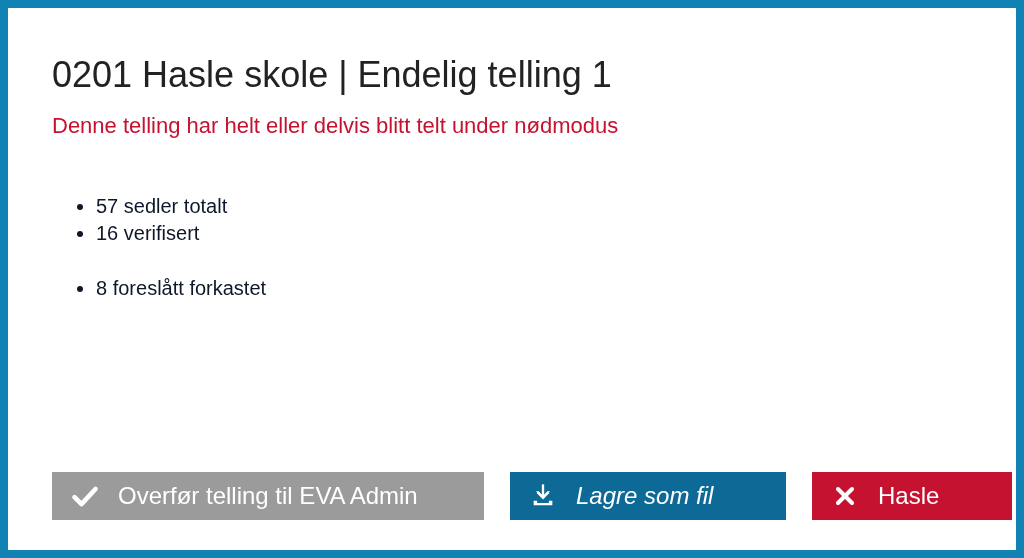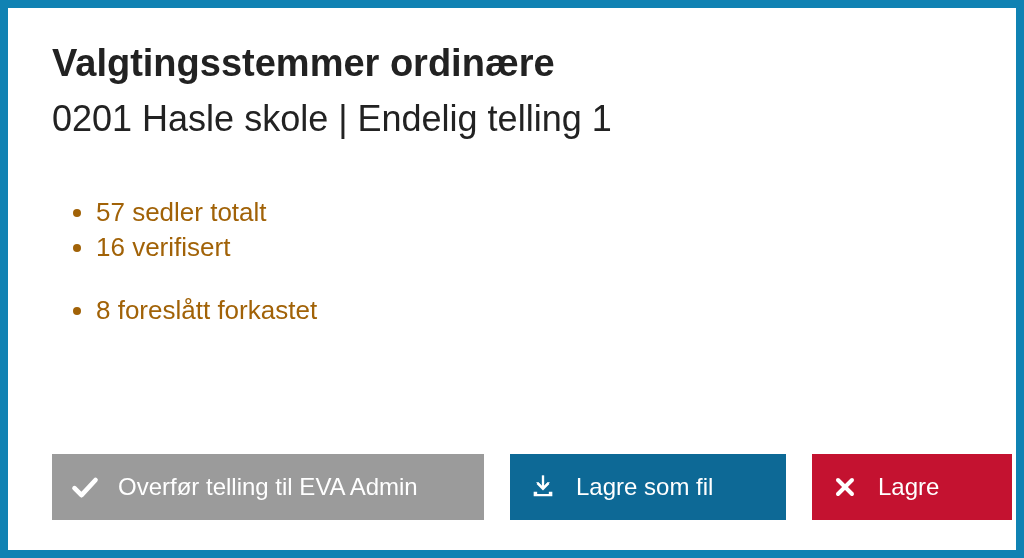--- a/index.html
+++ b/index.html
@@ -36,22 +36,22 @@
       margin-top: 10px;
     }
     .warning {
       font-size: 22px;
       color: #c41230;
       margin-top: 16px;
     }
     .stats {
       margin-top: 54px;
       margin-left: 24px;
-      font-size: 26px;
-      color: #a16207;
+      font-size: 20px;
+      color: #0f172a;
     }
     .stats ul {
       list-style: disc;
       padding-left: 20px;
     }
     .stats li {
       line-height: 1.35;
     }
     .stats .gap {
       height: 28px;
@@ -59,21 +59,21 @@
     }
     .actions {
       margin-top: auto;
       display: flex;
       gap: 26px;
       align-items: stretch;
     }
     .btn {
       display: flex;
       align-items: center;
-      height: 66px;
+      height: 48px;
       color: #fff;
       font-size: 24px;
       font-weight: 400;
       padding: 0 28px 0 18px;
       cursor: pointer;
       border: none;
     }
     .btn .icon {
       width: 30px;
       height: 30px;
@@ -84,38 +84,39 @@
     }
     .btn-transfer {
       background: #9b9b9b;
       flex: 0 0 auto;
       min-width: 432px;
     }
     .btn-save {
       background: #0d6996;
       flex: 0 0 auto;
       min-width: 276px;
+      font-style: italic;
     }
     .btn-cancel {
       background: #c41230;
       flex: 0 0 auto;
       min-width: 200px;
     }
     svg {
       display: block;
     }
   </style>
 </head>
 <body>
 
 <div class="panel">
 
-  <div class="title">Valgtingsstemmer ordinære</div>
   <div class="subtitle">0201 Hasle skole | Endelig telling 1</div>
 
+  <div class="warning">Denne telling har helt eller delvis blitt telt under nødmodus</div>
 
   <div class="stats">
     <ul>
       <li>57 sedler totalt</li>
       <li>16 verifisert</li>
       <li class="gap"></li>
       <li>8 foreslått forkastet</li>
     </ul>
   </div>
 
@@ -142,18 +143,18 @@
       <span>Lagre som fil</span>
     </button>
 
     <button class="btn btn-cancel">
       <span class="icon">
         <svg viewBox="0 0 24 24" width="24" height="24" fill="none" stroke="#ffffff" stroke-width="4" stroke-linecap="round">
           <line x1="5" y1="5" x2="19" y2="19"></line>
           <line x1="19" y1="5" x2="5" y2="19"></line>
         </svg>
       </span>
-      <span>Lagre</span>
+      <span>Hasle</span>
     </button>
 
   </div>
 
 </div>
 
 </body></html>

